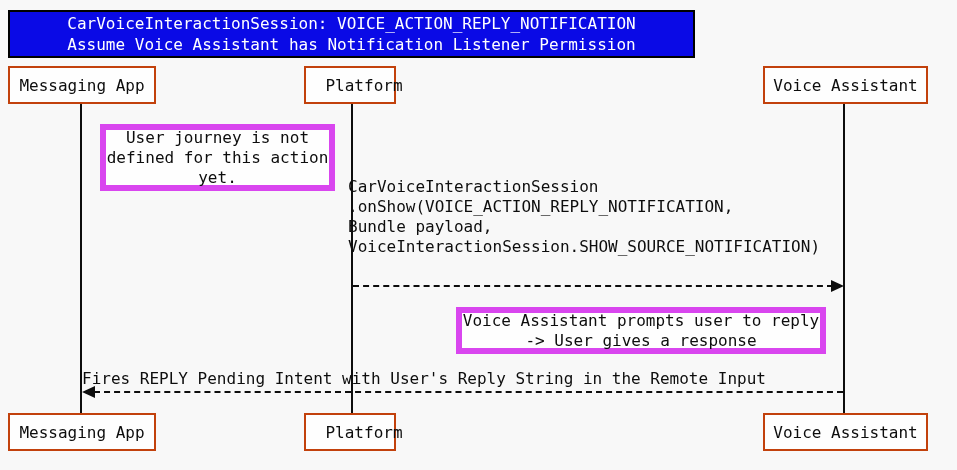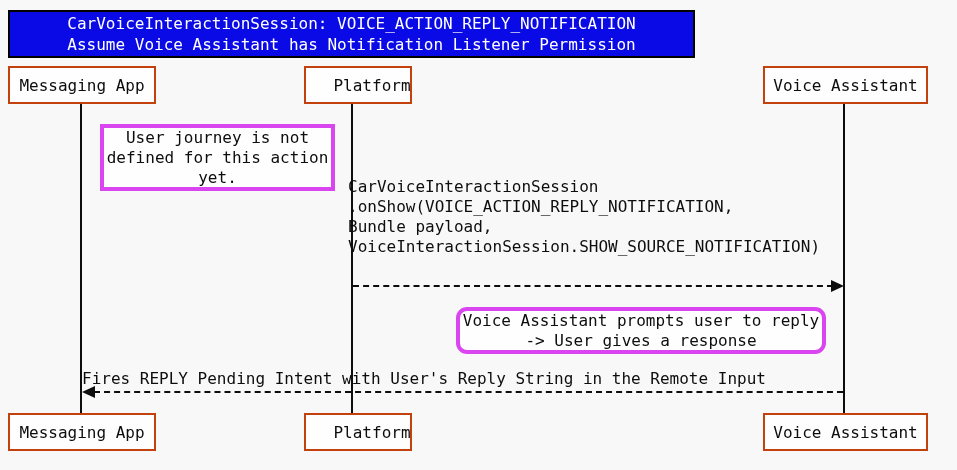--- a/index.html
+++ b/index.html
@@ -37,43 +37,43 @@
     border: 2px solid #c2410c;
     box-sizing: border-box;
     display: flex;
     align-items: center;
     justify-content: center;
     white-space: nowrap;
   }
   .actor-top { top: 66px; }
   .actor-bottom { top: 413px; }
   .actor-ma { left: 8px;   width: 148px; }
-  .actor-pf { left: 304px; width: 108px; padding-left: 28px;  }
+  .actor-pf { left: 304px; width: 92px; padding-left: 28px;  }
   .actor-va { left: 763px; width: 165px; }
   .lifeline {
     position: absolute;
     top: 104px;
     height: 309px;
     width: 2px;
     background: #0d0d0d;
   }
   .note {
     position: absolute;
     background: #fefefe;
-    border: 4px solid #d946ef;
+    border: 6px solid #d946ef;
     box-sizing: border-box;
     display: flex;
     align-items: center;
     justify-content: center;
     text-align: center;
     white-space: pre-line;
     line-height: 20px;
   }
   .note-1 { left: 100px; top: 124px; width: 235px; height: 67px; }
-  .note-2 { left: 456px; top: 307px; width: 370px; height: 47px; border-radius: 11px; }
+  .note-2 { left: 456px; top: 307px; width: 370px; height: 47px; }
   .msg-label {
     position: absolute;
     text-align: left;
     white-space: pre-line;
     line-height: 20px;
   }
   .msg1-label { left: 348px; top: 177px; width: 500px; }
   .msg2-label { left: 82px;  top: 369px; width: 762px; }
   .arrow-line {
     position: absolute;

